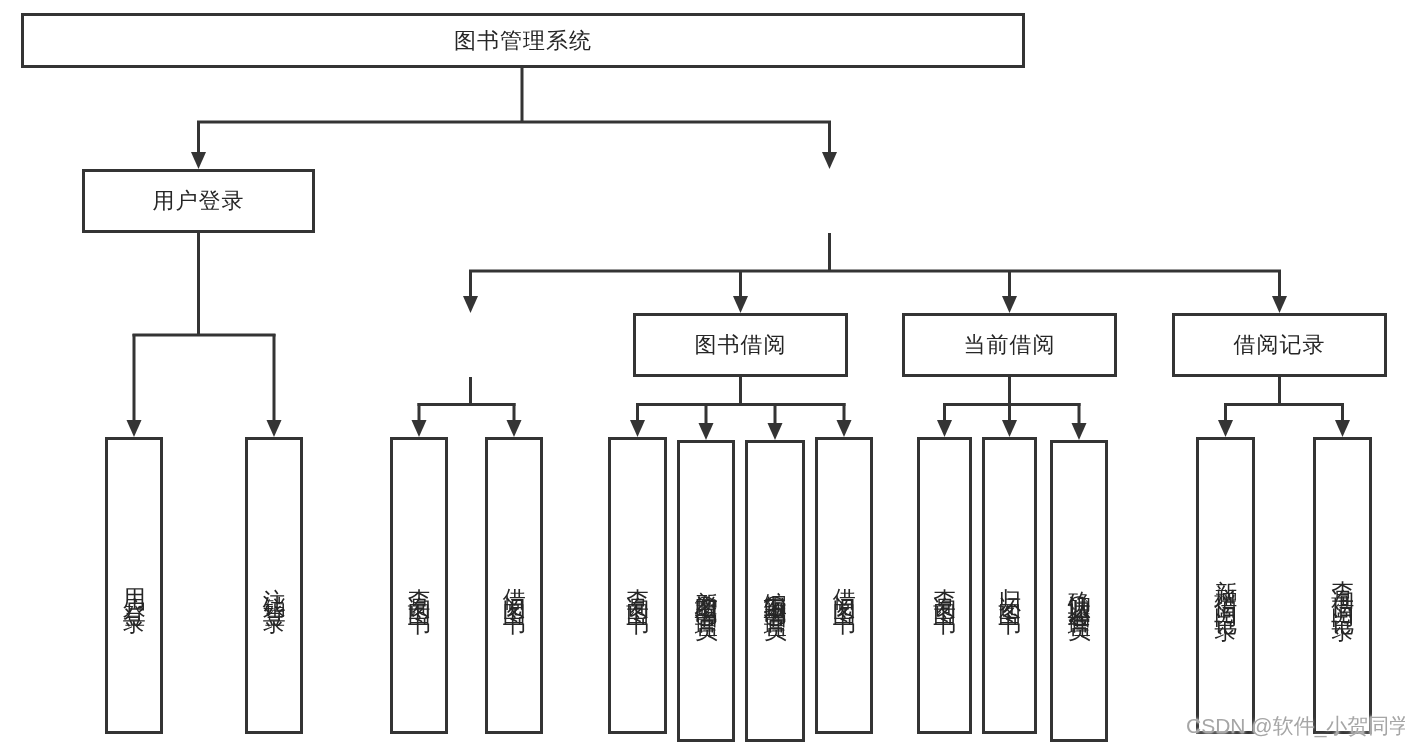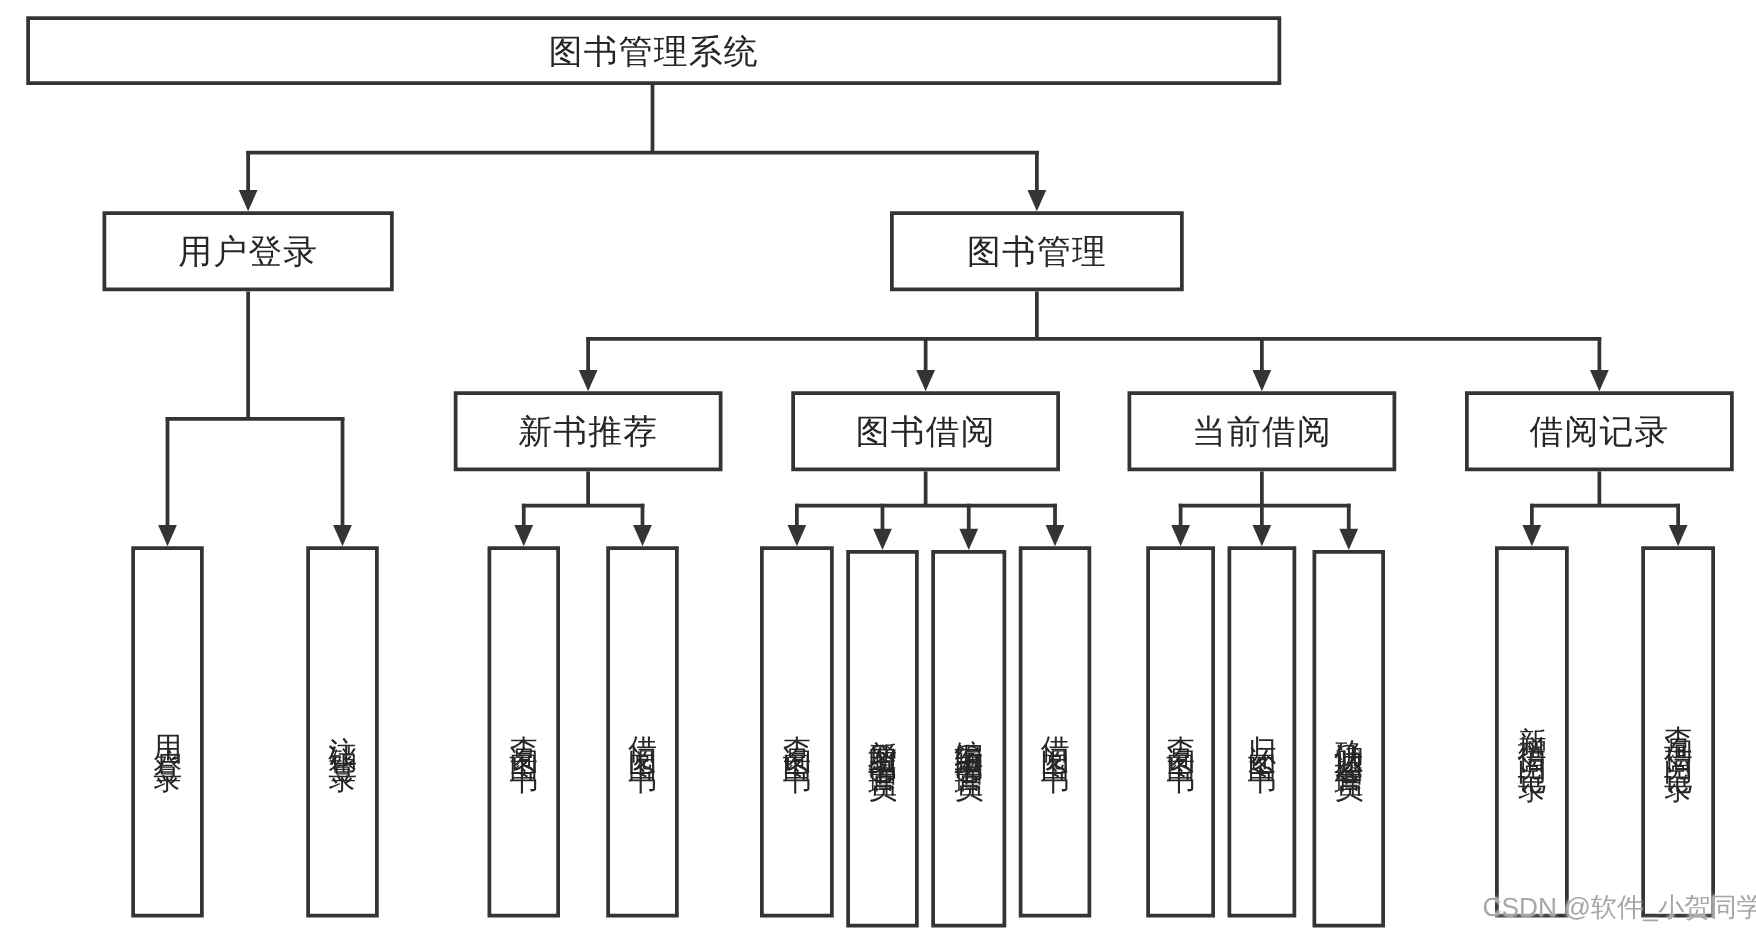--- a/index.html
+++ b/index.html
@@ -15,21 +15,21 @@
     position:absolute;
     box-sizing:border-box;
     border:3px solid #343434;
     background:#ffffff;
     display:flex;
     align-items:center;
     justify-content:center;
     z-index:2;
   }
   .hbox .lbl{
-    font-size:27px;
+    font-size:22px;
     color:#262626;
     letter-spacing:1px;
     white-space:nowrap;
     text-align:center;
   }
   .vbox .vlbl{
     writing-mode:vertical-rl;
     text-orientation:mixed;
     font-size:23px;
     color:#262626;
@@ -102,27 +102,21 @@
     </g>
   </svg>
 
   <div class="box hbox" style="left:21px;top:13px;width:1004px;height:55px">
     <span class="lbl">图书管理系统</span>
   </div>
 
   <div class="box hbox" style="left:82px;top:169px;width:233px;height:64px">
     <span class="lbl">用户登录</span>
   </div>
-  <div class="box hbox" style="left:712px;top:169px;width:235px;height:64px">
-    <span class="lbl">图书管理</span>
-  </div>
 
-  <div class="box hbox" style="left:363px;top:313px;width:215px;height:64px">
-    <span class="lbl">新书推荐</span>
-  </div>
   <div class="box hbox" style="left:902px;top:313px;width:215px;height:64px">
     <span class="lbl">当前借阅</span>
   </div>
   <div class="box hbox" style="left:633px;top:313px;width:215px;height:64px">
     <span class="lbl">图书借阅</span>
   </div>
   <div class="box hbox" style="left:1172px;top:313px;width:215px;height:64px">
     <span class="lbl">借阅记录</span>
   </div>
 

